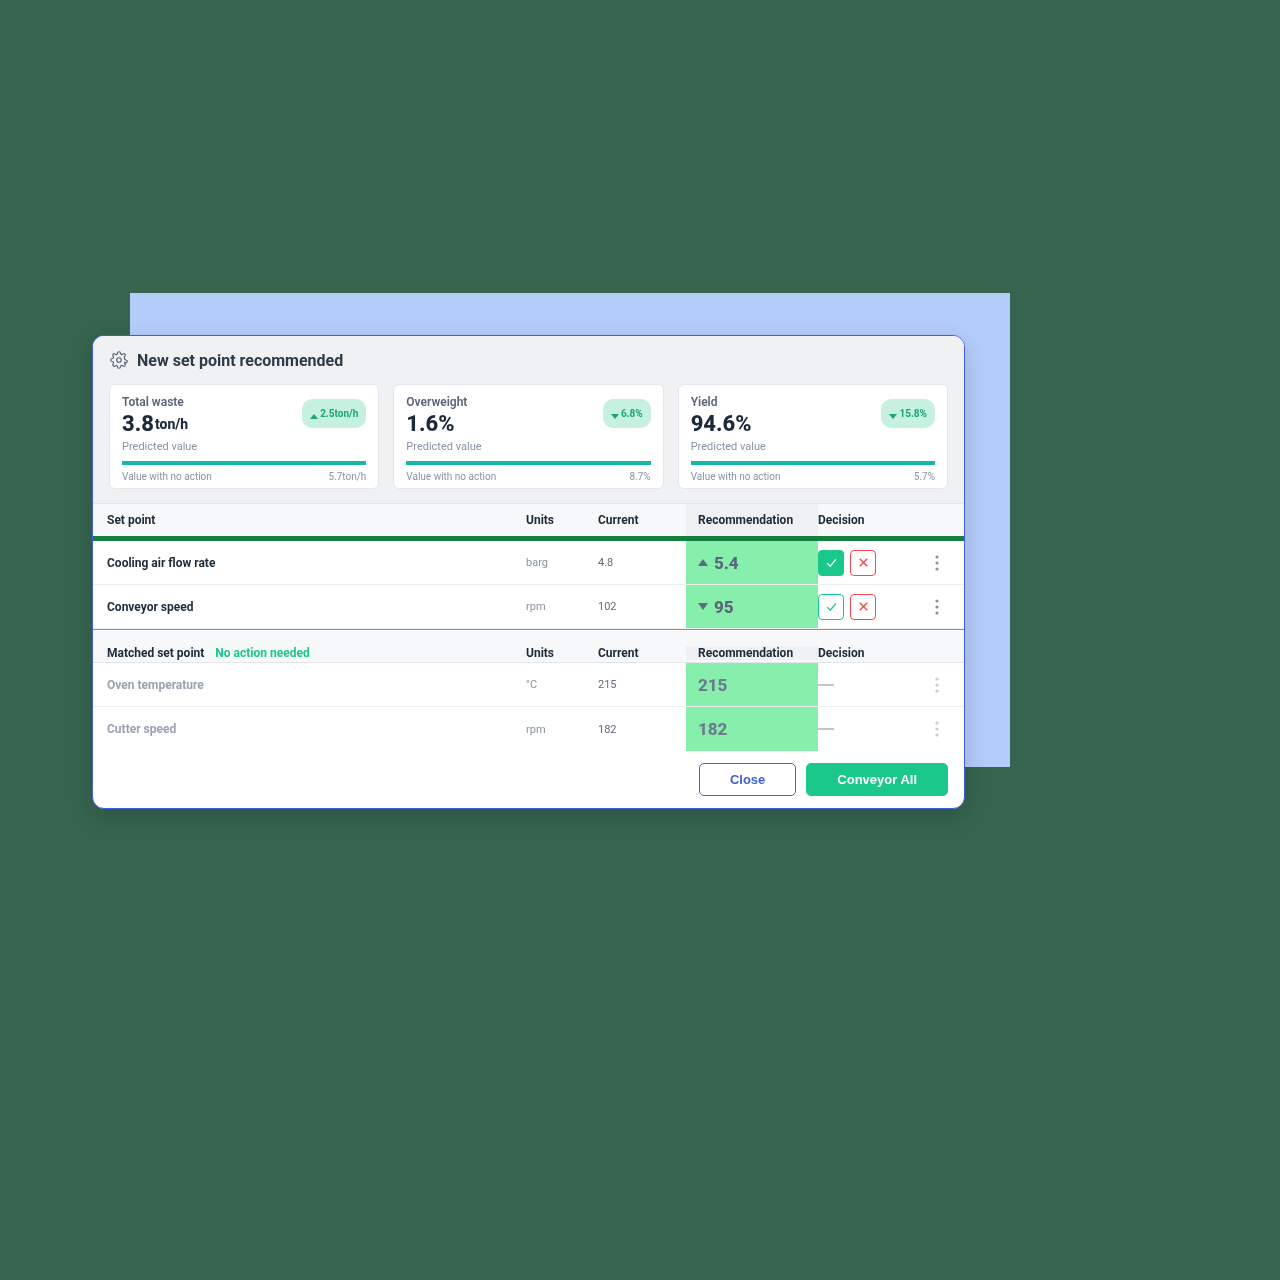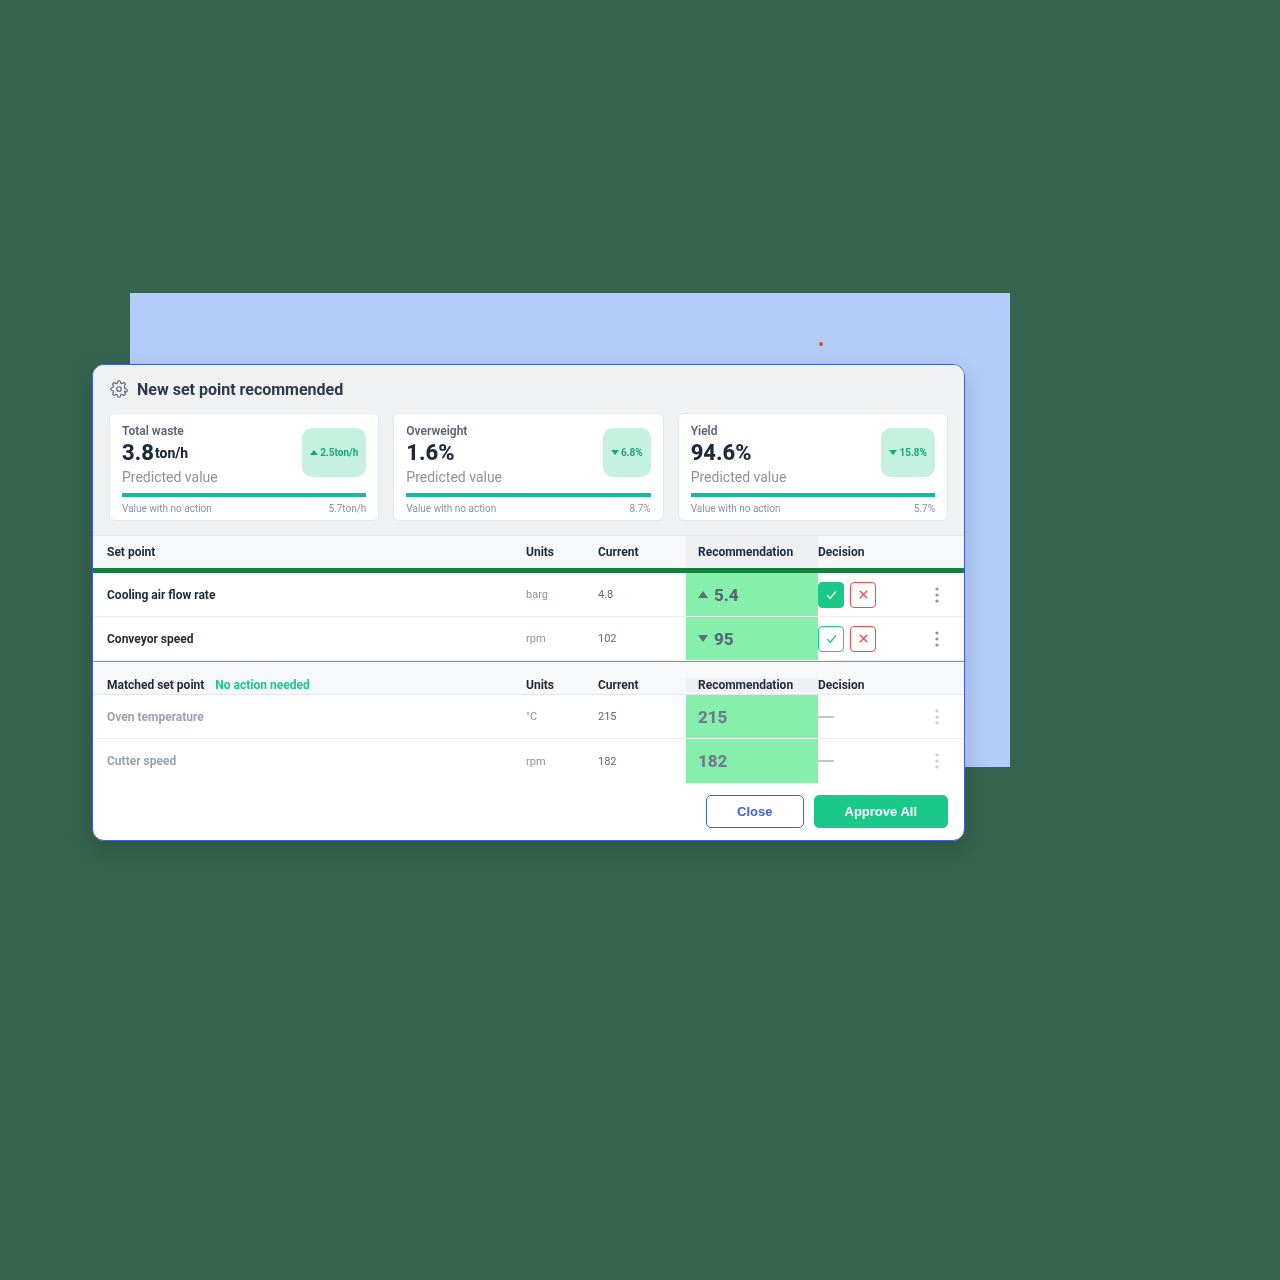--- a/index.html
+++ b/index.html
@@ -21,21 +21,20 @@
     .modal {
       position: absolute;
       left: 92px;
       top: 335px;
       width: 873px;
       background: #fff;
       border: 1px solid #3e5fda;
       border-radius: 12px;
       box-shadow: 0 8px 24px rgba(0,0,0,0.15);
       overflow: hidden;
-      margin-top: 29px;
     }
     .modal-header {
       background: #f0f1f3;
       padding: 14px 16px;
       display: flex;
       align-items: center;
       gap: 8px;
     }
     .modal-header .gear {
       width: 20px; height: 20px;
@@ -80,34 +79,34 @@
       display: flex;
       align-items: center;
       gap: 1px;
     }
     .kpi-value .unit {
       font-size: 14px;
       font-weight: 800;
       color: #1c2a39;
     }
     .kpi-sub {
-      font-size: 14px;
+      font-size: 11px;
       color: #8a93a3;
       margin-top: 4px;
       margin-bottom: 8px;
     }
     .kpi-badge {
       display: inline-flex;
-      align-items: center;
+      align-items: flex-end;
       gap: 2px;
       background: #c6f0df;
       color: #1aa774;
       font-size: 10px;
       font-weight: 700;
-      padding: 19px 8px;
+      padding: 9px 8px;
       border-radius: 10px;
       margin-top: 4px;
     }
     .kpi-badge .caret {
       width: 0; height: 0; border-left: 4px solid transparent; border-right: 4px solid transparent;
     }
     .kpi-badge .caret.up { border-bottom: 5px solid #1aa774; }
     .kpi-badge .caret.down { border-top: 5px solid #1aa774; }
     .kpi-footer {
       display: flex;
@@ -457,16 +456,16 @@
             <circle cx="2" cy="8" r="1.6"></circle>
             <circle cx="2" cy="14" r="1.6"></circle>
           </svg>
       </div>
     </div>
 
   </div>
 
   <div class="modal-footer">
     <button class="btn secondary">Close</button>
-    <button class="btn primary">Approve All</button>
+    <button class="btn primary">Conveyor All</button>
   </div>
 
 </div>
 
 </body></html>

